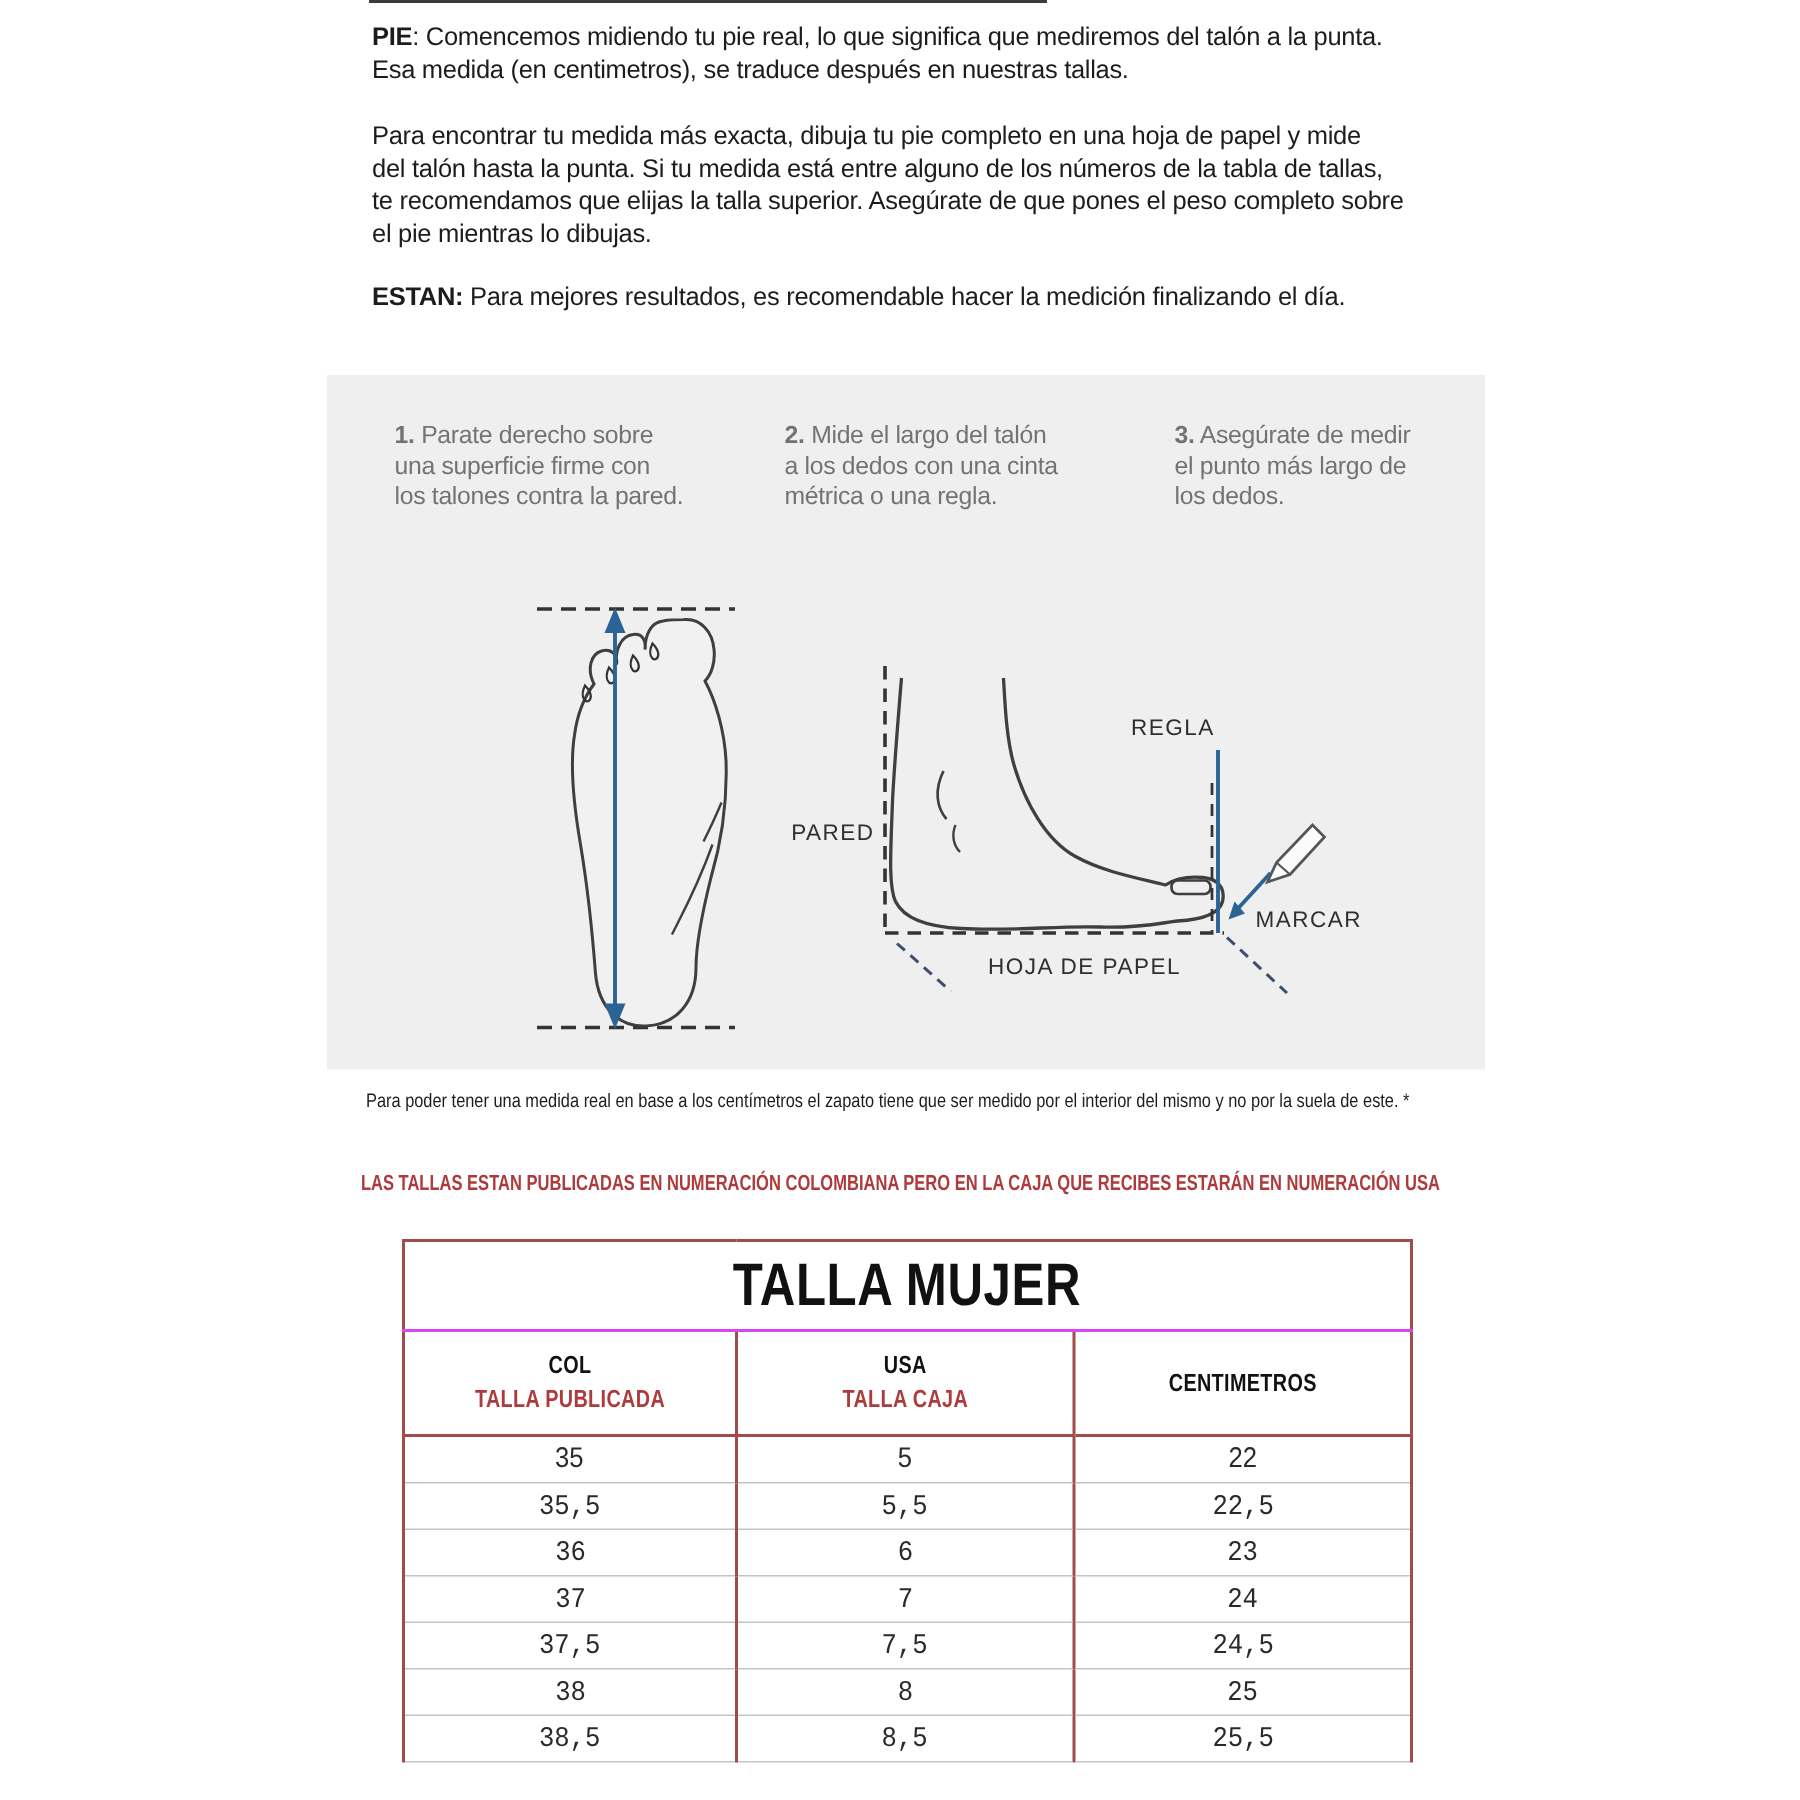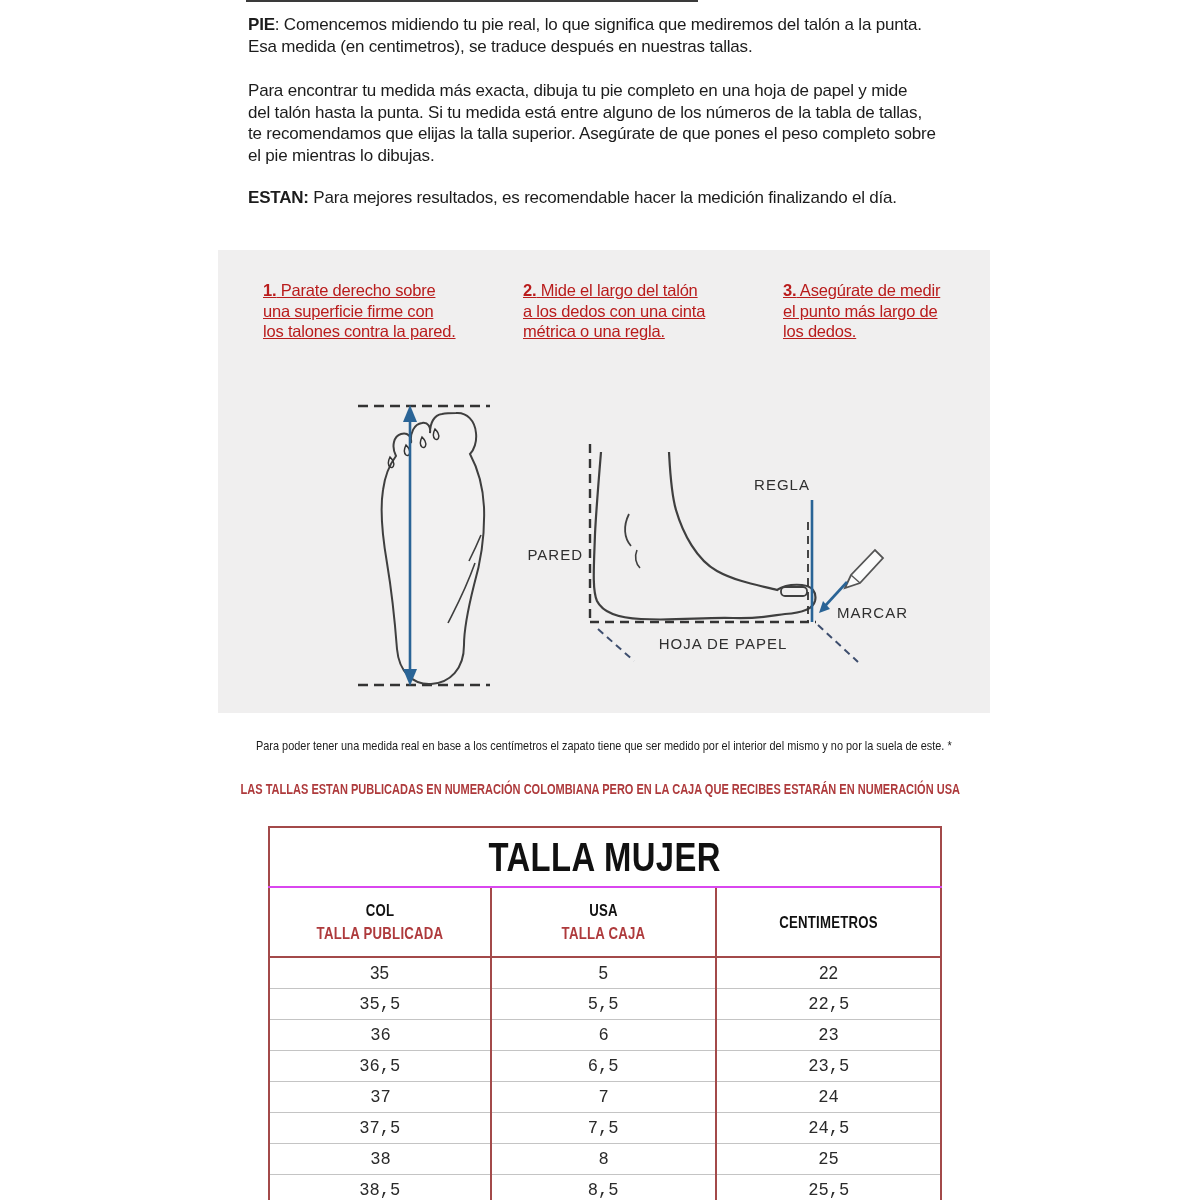--- a/index.html
+++ b/index.html
@@ -19,32 +19,32 @@
   #p2 { top:80px; }
   #p3 { top:187px; }
 
   .gray-box {
     position:absolute; left:218px; top:250px; width:772px; height:463px;
     background:#f0efef;
   }
   .step {
     position:absolute; top:30px; margin:0;
     font-size:16.5px; line-height:20.5px; letter-spacing:-0.2px;
-    white-space:pre-line; color:#b91c1c;text-decoration:underline;
+    white-space:pre-line; color:#737373;
   }
   #step1 { left:45px;  width:220px; }
   #step2 { left:305px; width:210px; }
   #step3 { left:540px; width:190px;margin-left:25px; }
 
   .foot-svg { position:absolute; }
   #foot-top-svg  { left:120px; top:145px; }
   #foot-side-svg { left:307px; top:188px; }
 
   .footnote {
-    position:absolute; left:240px; top:722px; width:720px; margin:16px;
+    position:absolute; left:240px; top:722px; width:720px; margin:4px;
     font-size:13px; color:#1c1c1c; white-space:nowrap;
   }
   .footnote .fit { display:inline-block; transform:scaleX(0.84); transform-origin:left center; }
 
   .notice {
     position:absolute; left:0; top:780px; width:1200px; margin:0;
     text-align:center; font-size:14.5px; font-weight:700; white-space:nowrap;
     color:#ae3a3c; line-height:18px;
   }
   .notice .fit { display:inline-block; transform:scaleX(0.76); transform-origin:center; }
@@ -194,25 +194,20 @@
           <td><span class="cell-num">35,5</span></td>
           <td><span class="cell-num">5,5</span></td>
           <td><span class="cell-num">22,5</span></td>
         </tr>
         <tr>
           <td><span class="cell-num">36</span></td>
           <td><span class="cell-num">6</span></td>
           <td><span class="cell-num">23</span></td>
         </tr>
         <tr>
-          <td><span class="cell-num">36,5</span></td>
-          <td><span class="cell-num">6,5</span></td>
-          <td><span class="cell-num">23,5</span></td>
-        </tr>
-        <tr>
           <td><span class="cell-num">37</span></td>
           <td><span class="cell-num">7</span></td>
           <td><span class="cell-num">24</span></td>
         </tr>
         <tr>
           <td><span class="cell-num">37,5</span></td>
           <td><span class="cell-num">7,5</span></td>
           <td><span class="cell-num">24,5</span></td>
         </tr>
         <tr>

